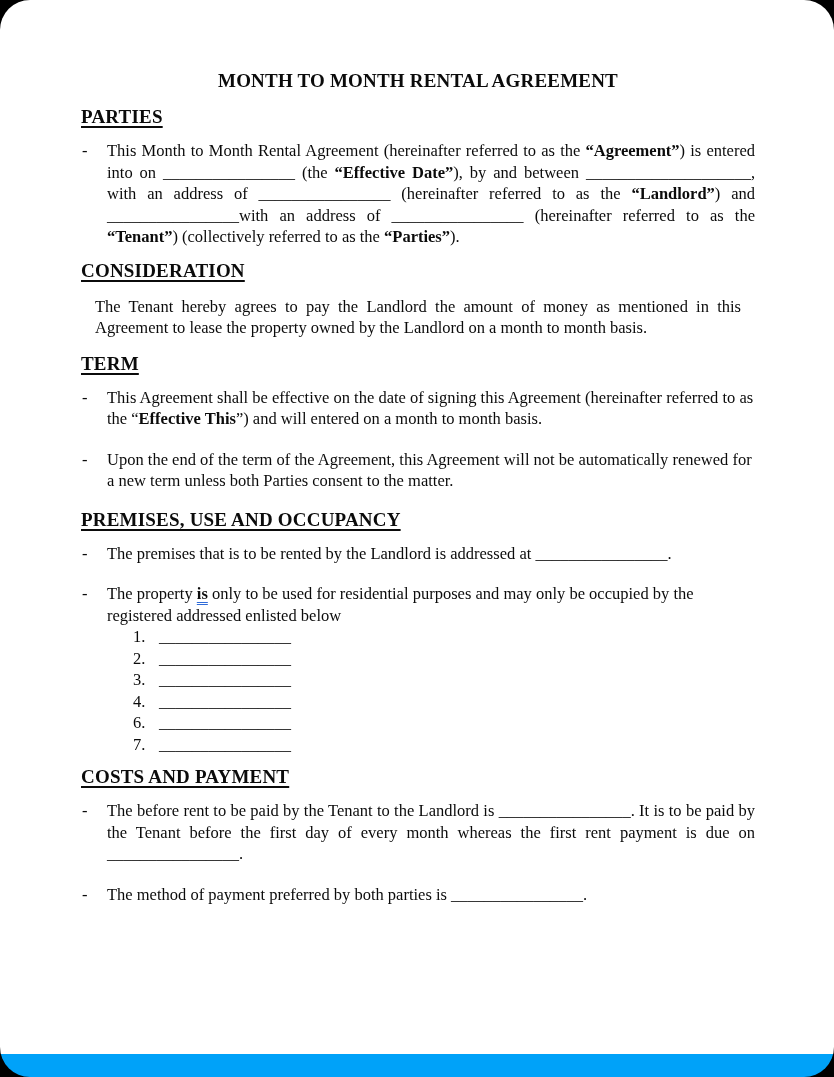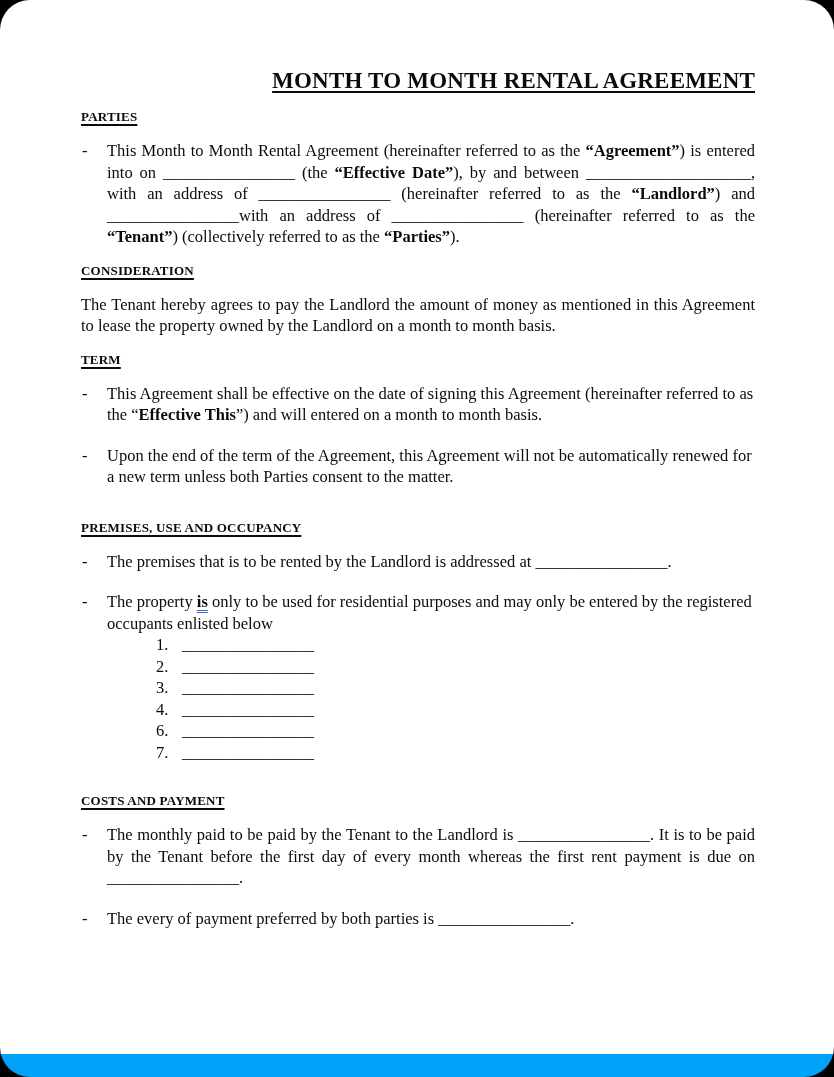--- a/index.html
+++ b/index.html
@@ -35,55 +35,54 @@
     height: 23px;
     background: var(--accent);
   }
   .content {
     padding: 68px 79px 0 81px;
     font-size: 16.5px;
     line-height: 21.5px;
   }
   .doc-title {
     margin: 0 0 12px 0;
-    text-align: right;
-    font-size: 23px;
+    text-align: center;
+    font-size: 19px;
     font-weight: bold;
     line-height: 26px;
-    text-decoration: underline;
     text-decoration-thickness: 2px;
     text-underline-offset: 3px;
     letter-spacing: 0.2px;
   }
   .heading {
     margin: 12px 0;
     font-weight: bold;
-    font-size: 13px;
+    font-size: 19px;
     line-height: 22px;
     text-decoration: underline;
     text-decoration-thickness: 1.5px;
     text-underline-offset: 3px;
     letter-spacing: 0.2px;
   }
-  .heading.extra-top { margin-top: 29px; }
-  .heading.tight-top { margin-top: 27px; }
-  .para { margin: 0; }
+  .heading.extra-top { margin-top: 17px; }
+  .heading.tight-top { margin-top: 11px; }
+  .para { margin: 14px; }
   .just { text-align: justify; }
   .ditem {
     position: relative;
     padding-left: 26px;
     margin: 0;
   }
   .ditem + .ditem { margin-top: 19px; }
   .ditem .dash {
     position: absolute;
     left: 1px; top: 0;
   }
   .numlist { padding-left: 26px; margin-top: 0; }
-  .numrow { line-height: 21.5px; margin-left: 23px; }
+  .numrow { line-height: 21.5px; }
   .numrow .num { display: inline-block; width: 26px; }
   .b { font-weight: bold; }
   .gram {
     text-decoration: underline double var(--gram);
     text-decoration-thickness: 1px;
     text-underline-offset: 2.5px;
     font-weight: bold;
   }
 </style>
 </head>
@@ -114,21 +113,21 @@
         <span><span>Upon the end of the term of the Agreement, this Agreement will not be automatically renewed for a new term unless both Parties consent to the matter.</span></span>
       </div>
 
       <div class="heading extra-top">PREMISES, USE AND OCCUPANCY</div>
       <div class="ditem">
         <span class="dash">-</span>
         <span><span>The premises that is to be rented by the Landlord is addressed at </span><span>________________</span><span>.</span></span>
       </div>
       <div class="ditem">
         <span class="dash">-</span>
-        <span><span>The property </span><span class="gram">is</span><span> only to be used for residential purposes and may only be entered by the registered occupants enlisted below</span></span>
+        <span><span>The property </span><span class="gram">is</span><span> only to be used for residential purposes and may only be occupied by the registered addressed enlisted below</span></span>
         <div class="numlist">
           <div class="numrow">
             <span class="num">1.</span><span>________________</span>
           </div>
           <div class="numrow">
             <span class="num">2.</span><span>________________</span>
           </div>
           <div class="numrow">
             <span class="num">3.</span><span>________________</span>
           </div>
@@ -140,23 +139,23 @@
           </div>
           <div class="numrow">
             <span class="num">7.</span><span>________________</span>
           </div>
         </div>
       </div>
 
       <div class="heading tight-top">COSTS AND PAYMENT</div>
       <div class="ditem just">
         <span class="dash">-</span>
-        <span><span>The monthly paid to be paid by the Tenant to the Landlord is </span><span>________________</span><span>. It is to be paid by the Tenant before the first day of every month whereas the first rent payment is due on </span><span>________________</span><span>.</span></span>
+        <span><span>The before rent to be paid by the Tenant to the Landlord is </span><span>________________</span><span>. It is to be paid by the Tenant before the first day of every month whereas the first rent payment is due on </span><span>________________</span><span>.</span></span>
       </div>
       <div class="ditem">
         <span class="dash">-</span>
-        <span><span>The every of payment preferred by both parties is </span><span>________________</span><span>.</span></span>
+        <span><span>The method of payment preferred by both parties is </span><span>________________</span><span>.</span></span>
       </div>
 
     </div>
   </div>
   <div class="accent-bar"></div>
 </div>
 
 </body></html>

